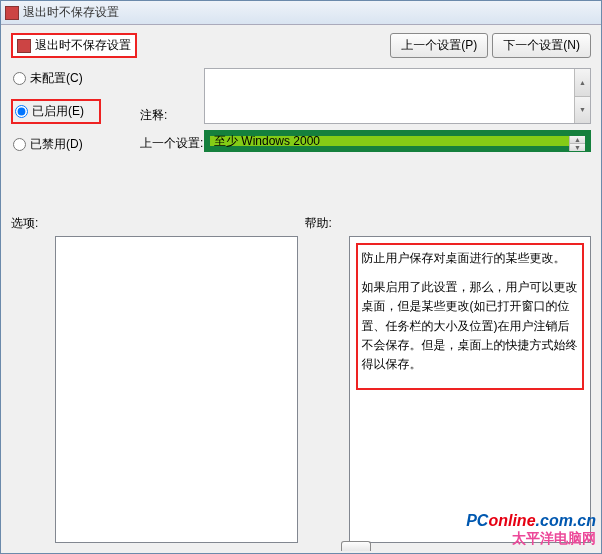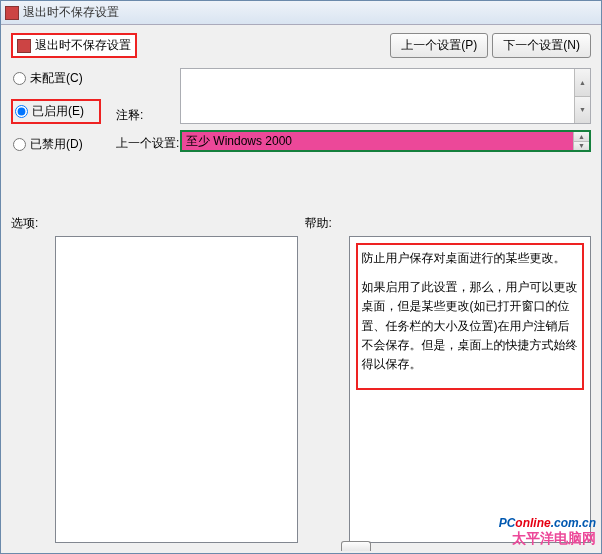--- a/index.html
+++ b/index.html
@@ -61,21 +61,21 @@
     .btn {
       background: linear-gradient(#fdfdfd, #e8e8e8);
       border: 1px solid #8a8a8a;
       border-radius: 3px;
       padding: 3px 10px;
       font-size: 12px;
       cursor: pointer;
     }
     .config-area {
       display: flex;
-      gap: 0;
+      gap: 24px;
       margin-bottom: 8px;
     }
     .radio-col {
       width: 90px;
       padding-top: 0px;
     }
     .radio-item {
       display: flex;
       align-items: center;
       margin-bottom: 10px;
@@ -96,22 +96,22 @@
     .comment-box {
       flex: 1;
       height: 56px;
       border: 1px solid #abadb3;
       background: #fff;
       position: relative;
     }
     .platform-box {
       flex: 1;
       height: 22px;
-      border: 2px solid #15803d;
-      background: #ec4899;
+      border: 6px solid #15803d;
+      background: #84cc16;
       position: relative;
       display: flex;
       align-items: center;
       padding: 0 4px;
     }
     .spin {
       position: absolute;
       right: 0; top: 0; bottom: 0;
       width: 16px;
       display: flex;
@@ -155,21 +155,21 @@
       padding: 4px;
     }
     .help-text p { margin-bottom: 10px; }
     .watermark {
       position: absolute;
       right: 6px;
       bottom: 6px;
       text-align: right;
     }
     .wm1 {
-      font-size: 12px;
+      font-size: 16px;
       font-weight: bold;
       color: #0058b0;
       font-style: italic;
       text-align: right;
     }
     .wm1 .dot { color: #e60012; }
     .wm2 {
       font-size: 14px;
       color: #ec4899;
       font-weight: bold;

